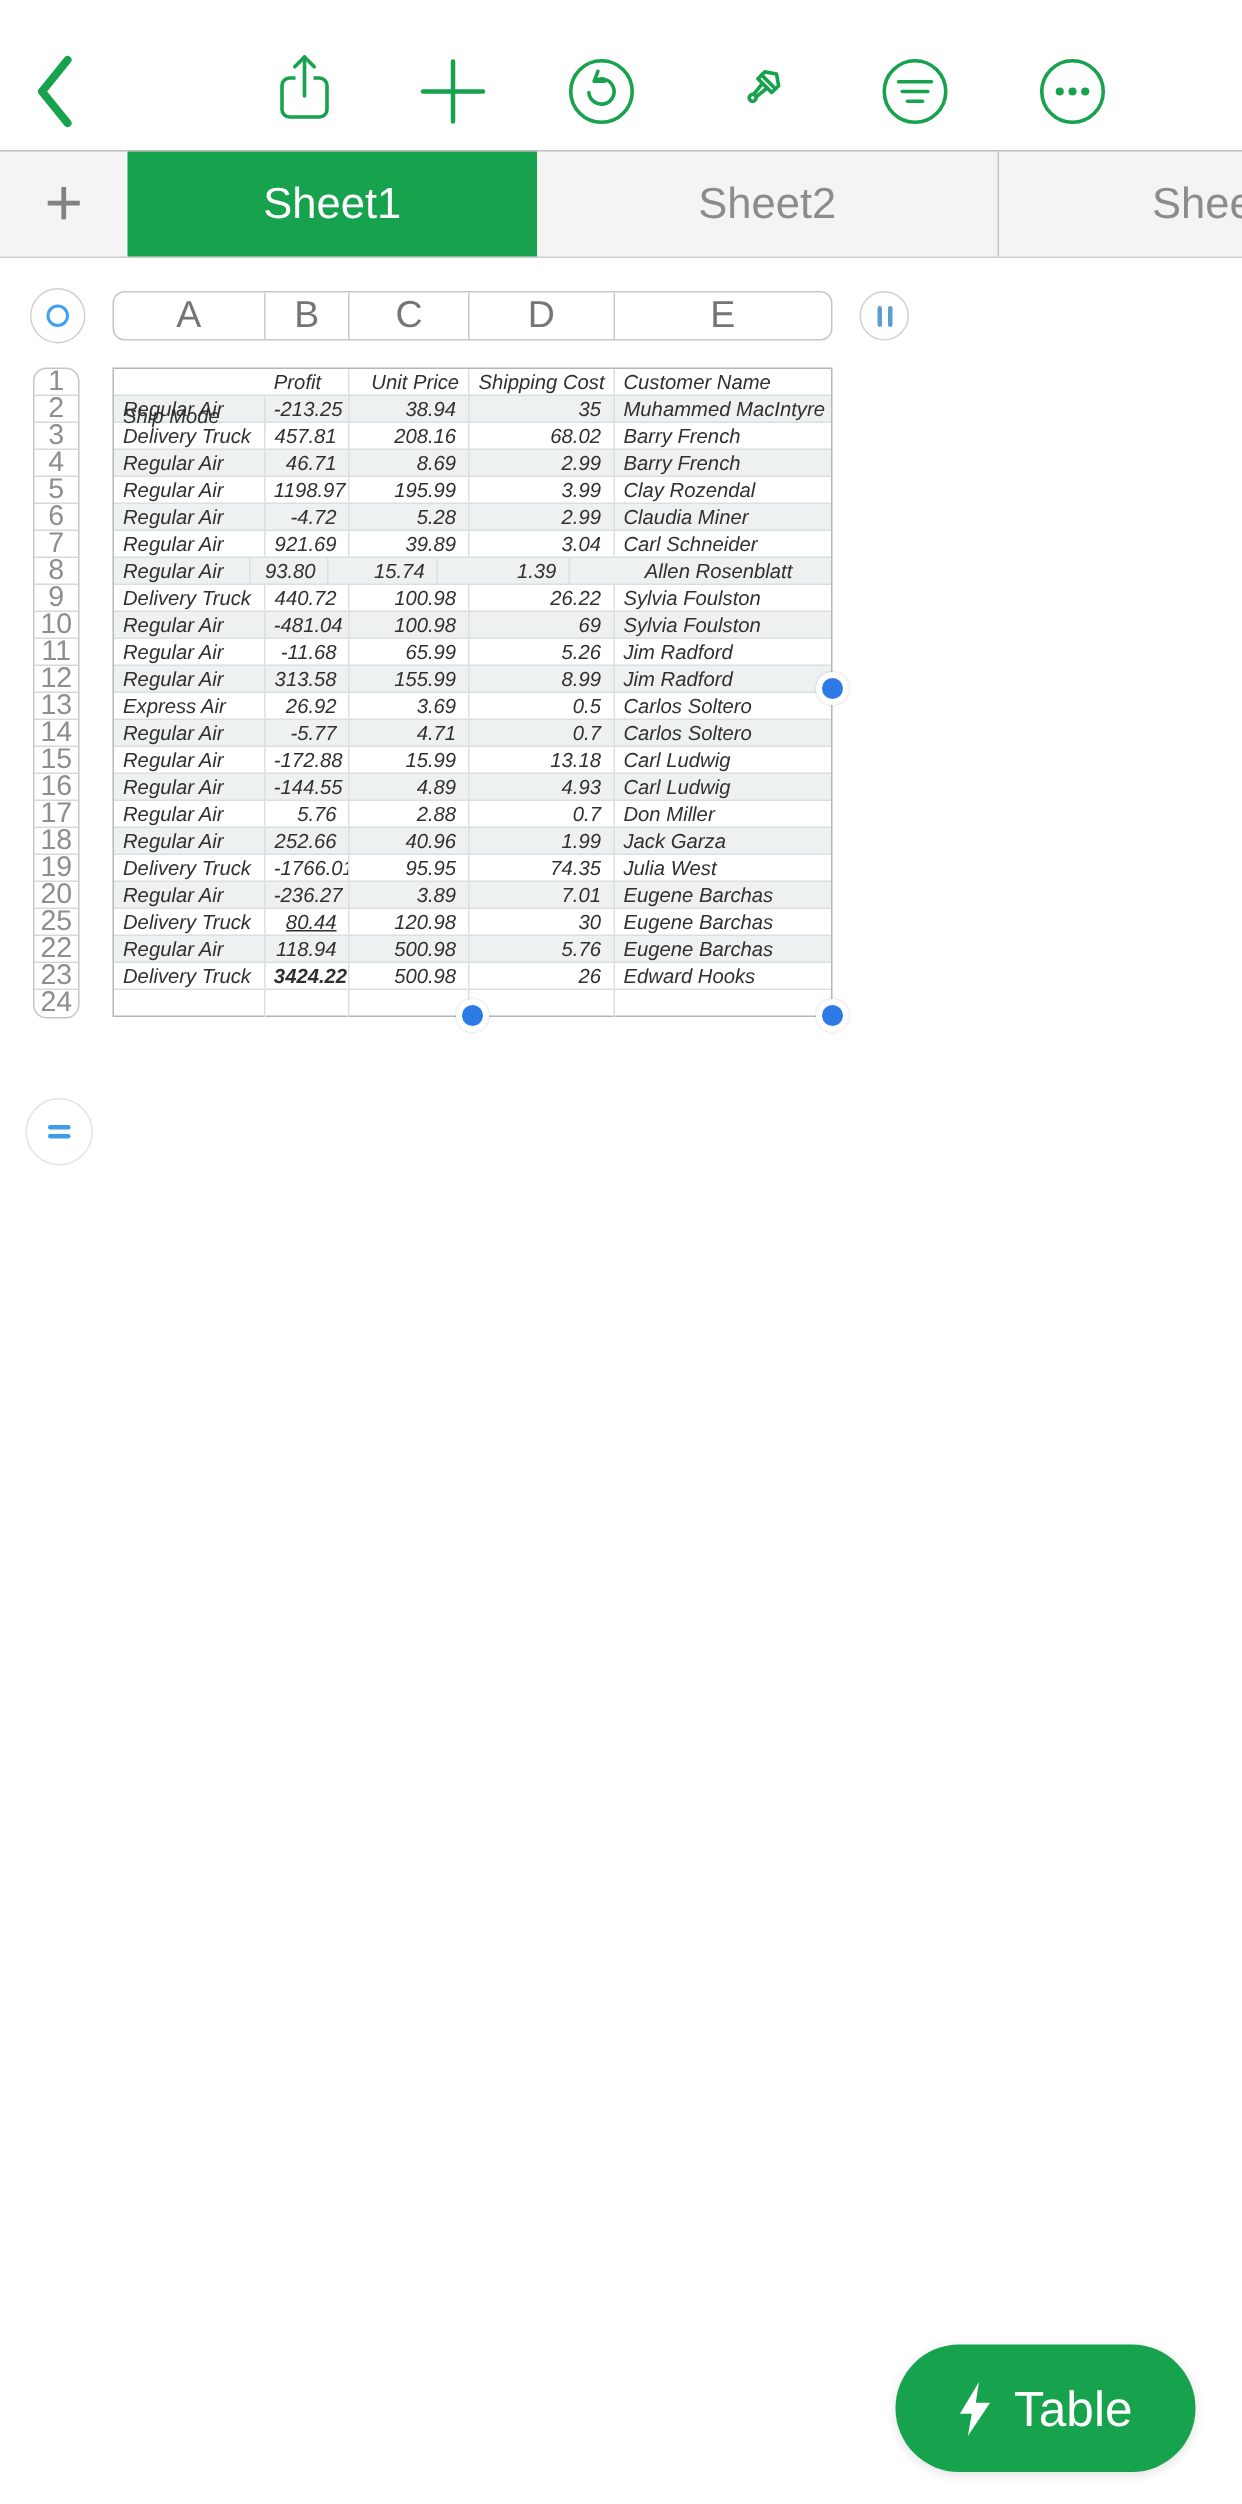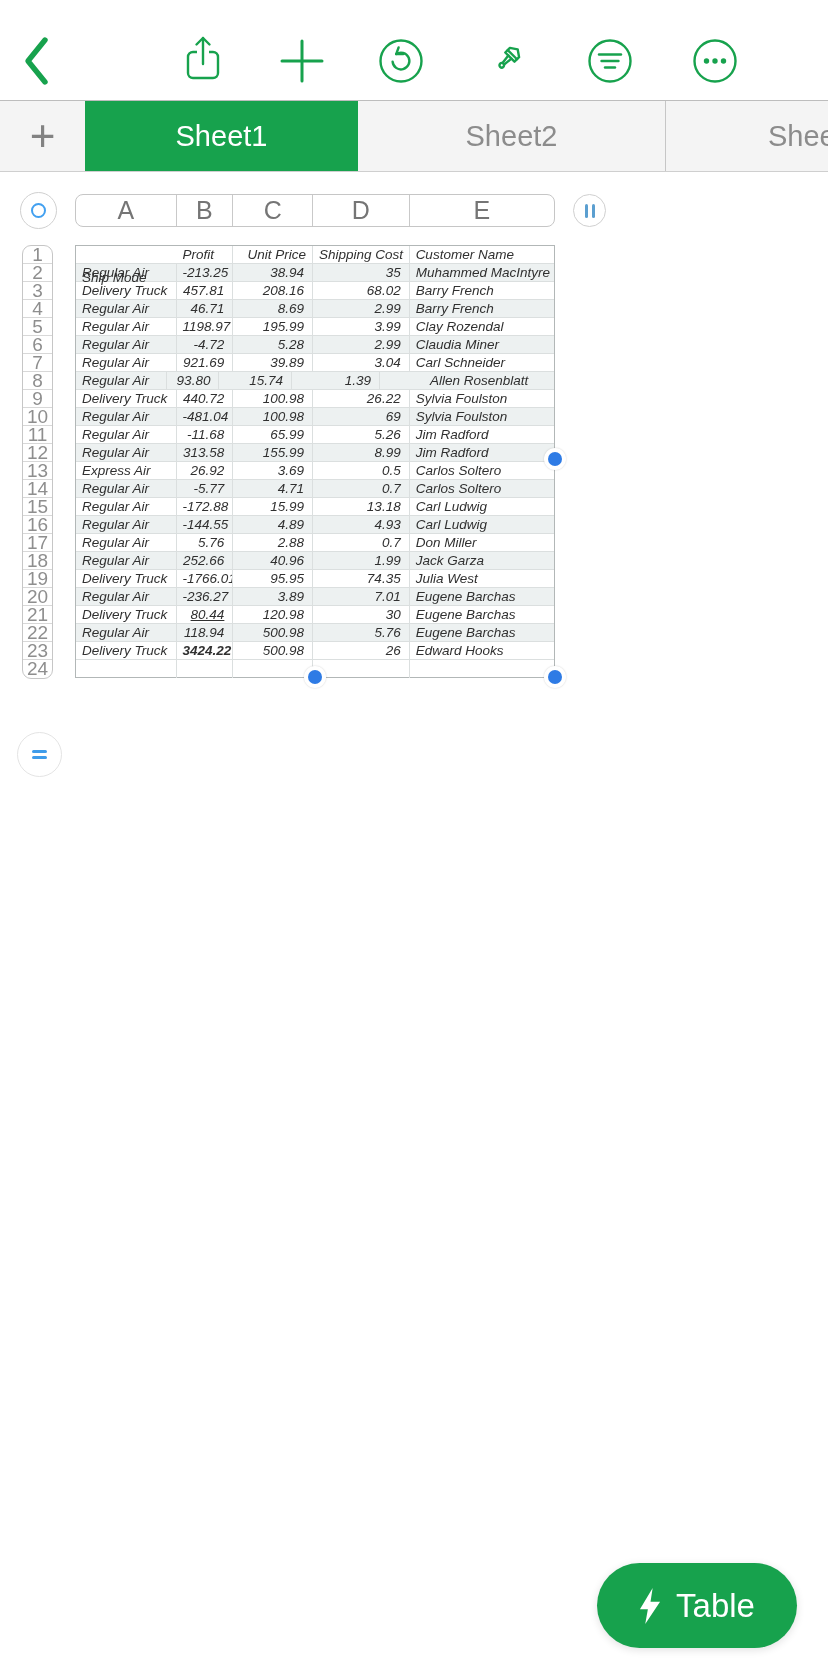--- a/index.html
+++ b/index.html
@@ -185,21 +185,21 @@
     <div class="row-cell">11</div>
     <div class="row-cell">12</div>
     <div class="row-cell">13</div>
     <div class="row-cell">14</div>
     <div class="row-cell">15</div>
     <div class="row-cell">16</div>
     <div class="row-cell">17</div>
     <div class="row-cell">18</div>
     <div class="row-cell">19</div>
     <div class="row-cell">20</div>
-    <div class="row-cell">21</div>
+    <div class="row-cell">25</div>
     <div class="row-cell">22</div>
     <div class="row-cell">23</div>
     <div class="row-cell">24</div>
   </div>
 
 <div class="sheet-table" id="sheettable">
     <div class="t-row">
       <div class="t-cell" style="width: 101px; margin-top: 23px;">Ship Mode</div>
       <div class="t-cell" style="width: 57px;">Profit</div>
       <div class="t-cell" style="width: 80px; text-align: right;">Unit Price</div>

